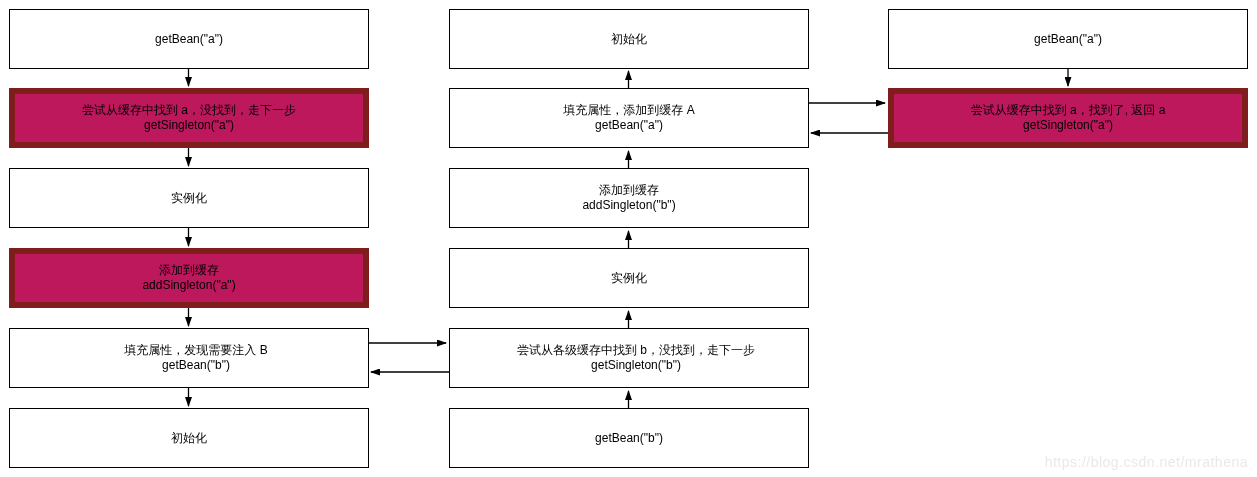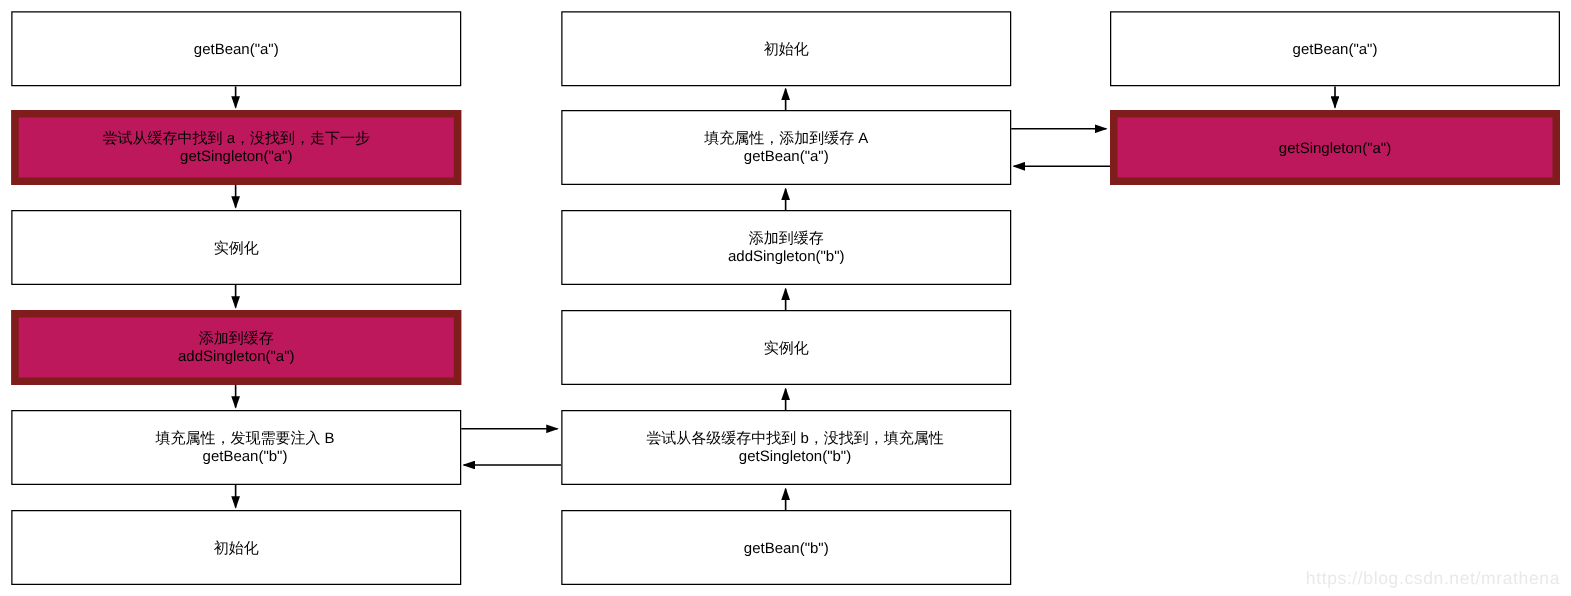--- a/index.html
+++ b/index.html
@@ -125,30 +125,31 @@
   </div>
   <div class="node col-middle row-3">
     <span>添加到缓存</span>
     <span>addSingleton("b")</span>
   </div>
   <div class="node col-middle row-4">
     <span>实例化</span>
 
   </div>
   <div class="node col-middle row-5">
-    <span>尝试从各级缓存中找到 b，没找到，填充属性</span>
+    <span>尝试从各级缓存中找到 b，没找到，走下一步</span>
     <span>getSingleton("b")</span>
   </div>
   <div class="node col-middle row-6">
     <span>getBean("b")</span>
 
   </div>
 
   <div class="node col-right row-1">
     <span>getBean("a")</span>
 
   </div>
   <div class="node yellow col-right row-2">
+    <span>尝试从缓存中找到 a，找到了, 返回 a</span>
     <span>getSingleton("a")</span>
   </div>
 
   <div class="watermark">https://blog.csdn.net/mrathena</div>
 </div>
 
 </body></html>

